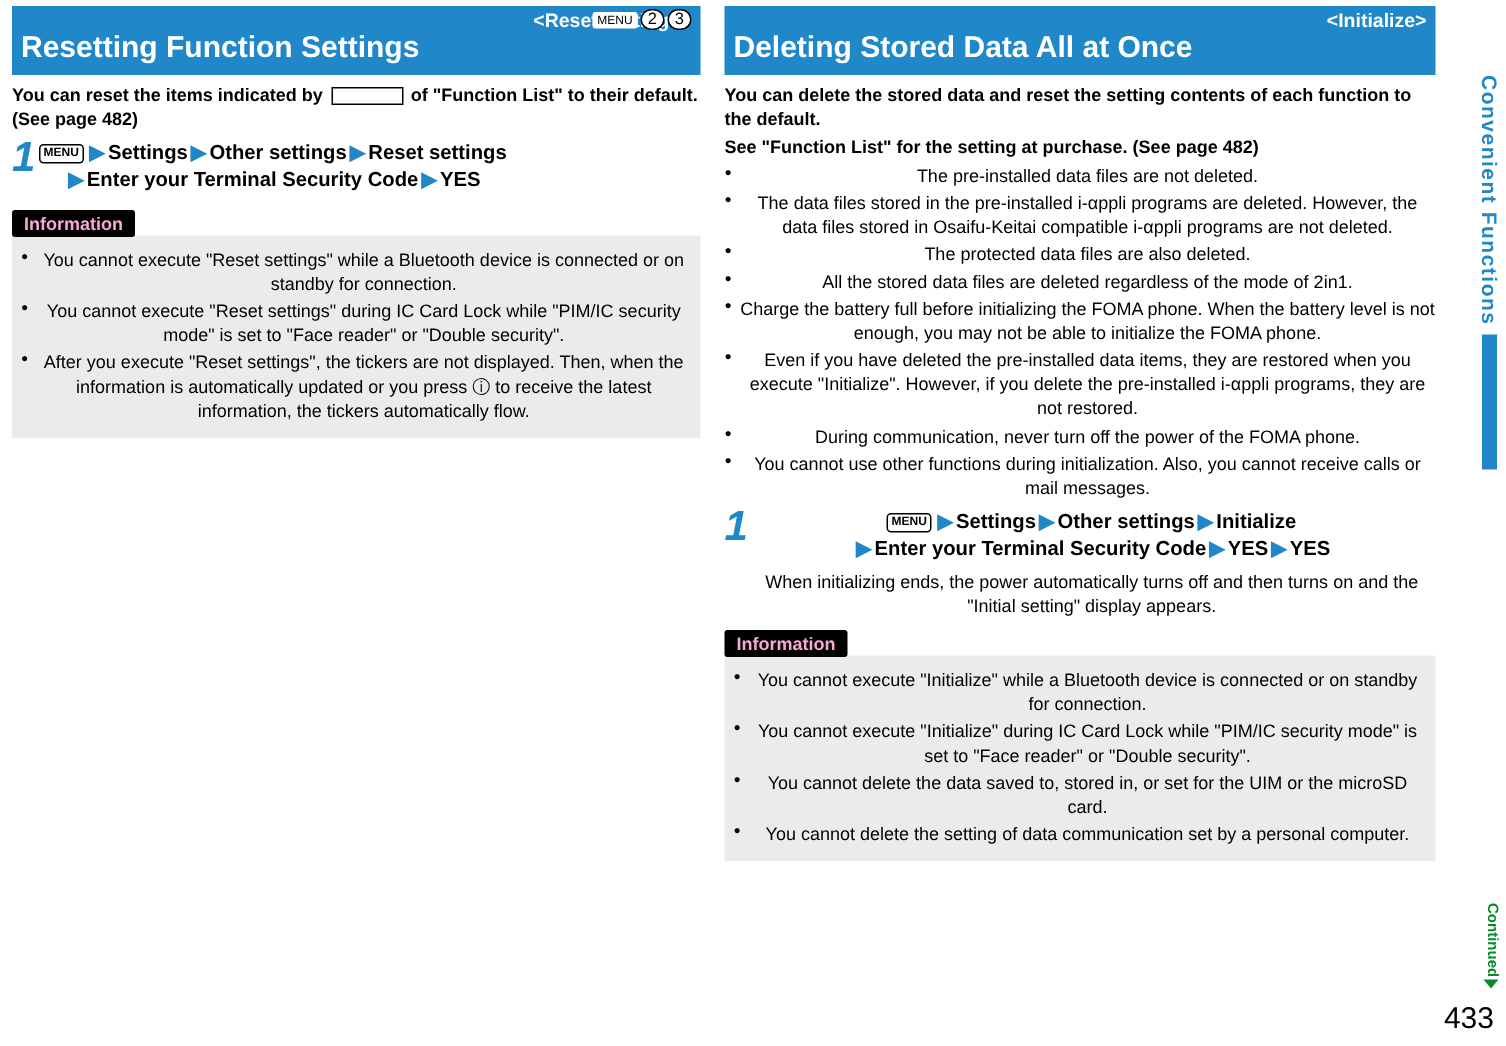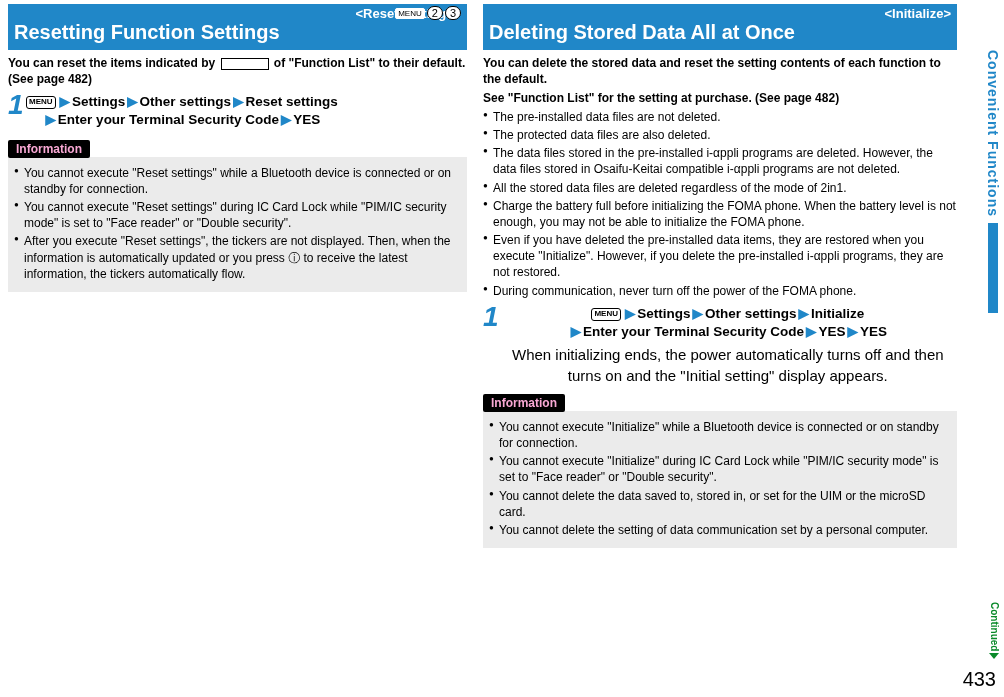--- a/index.html
+++ b/index.html
@@ -8,36 +8,36 @@
   .col{width:475px;padding:4px 8px 4px 8px;}
   .col + .col{border-left:0px solid transparent;}
   .title-band{background:#2087c8;color:#fff;padding:2px 6px 6px 6px;margin-bottom:6px;position:relative;}
   .title-band .tag{font-size:13px;font-weight:bold;text-align:right;}
   .title-band .icons{position:absolute;right:6px;top:2px;display:flex;gap:2px;align-items:center;}
   .title-band .icons .menu{font-size:8px;border:1px solid #fff;border-radius:2px;padding:0 2px;color:#000;background:#fff;}
   .title-band .icons .num{border:1px solid #000;border-radius:8px;padding:0 4px;font-size:11px;background:#fff;color:#000;min-width:16px;text-align:center;}
   .title-band .main{font-size:20px;font-weight:bold;margin-top:0;}
   .lead{font-weight:bold;margin:4px 0 2px 0;line-height:1.3;}
   .lead .box{display:inline-block;width:48px;height:12px;border:1px solid #000;vertical-align:middle;margin:0 2px;}
-  .bul{padding-left:10px;position:relative;margin:2px 0;line-height:1.35;}
+  .bul{padding-left:10px;position:relative;margin:2px 0;line-height:1.35;text-align:center;}
   .bul::before{content:"\25CF";position:absolute;left:0;top:0;font-size:8px;line-height:1.6;}
   .step{display:flex;margin:4px 0;}
   .step-num{color:#2087c8;font-size:28px;font-weight:bold;font-style:italic;line-height:1;width:18px;}
   .step-body{font-weight:bold;font-size:13.5px;line-height:1.35;padding-top:2px;text-align:center;}
   .menu-icon{display:inline-block;font-size:8px;border:1px solid #000;border-radius:3px;padding:0 2px;vertical-align:2px;margin-right:2px;}
   .arrow{color:#2087c8;font-weight:bold;padding:0 2px;}
   .info-hdr{background:#000;color:#f9a8d4;font-weight:bold;display:inline-block;padding:2px 8px;font-size:12px;border-radius:2px;}
   .info-box{background:#ebebeb;padding:6px 6px 8px 6px;margin-top:-1px;}
   .sidebar{position:absolute;right:2px;top:50px;bottom:10px;width:18px;display:flex;flex-direction:column;align-items:center;}
   .side-text{writing-mode:vertical-rl;color:#2087c8;font-weight:bold;font-size:14px;letter-spacing:1px;}
   .side-bar{width:10px;height:90px;background:#2087c8;margin-top:6px;}
   .continued{writing-mode:vertical-rl;color:#0a8a2a;font-size:10px;font-weight:bold;position:absolute;right:4px;bottom:34px;}
   .continued .tri{display:inline-block;width:0;height:0;border-top:5px solid transparent;border-bottom:5px solid transparent;border-left:6px solid #0a8a2a;transform:rotate(90deg);margin-bottom:2px;}
   .pgnum{position:absolute;right:8px;bottom:6px;font-size:20px;}
-  .step-sub{font-weight:normal;font-size:15px;margin-top:4px;line-height:1.35;}
+  .step-sub{font-weight:normal;font-size:12px;margin-top:4px;line-height:1.35;}
 </style>
 </head>
 <body>
 
 <div class="page">
 
   <div class="col">
     <div class="title-band">
       <div class="icons">
         <span class="menu">MENU</span>
@@ -75,26 +75,27 @@
   <div class="col" style="width:490px;">
     <div class="title-band">
       <div class="tag">&lt;Initialize&gt;</div>
       <div class="main">Deleting Stored Data All at Once</div>
     </div>
 
     <p class="lead">You can delete the stored data and reset the setting contents of each function to the default.</p>
     <p class="lead">See "Function List" for the setting at purchase. (See page 482)</p>
 
     <p class="bul">The pre-installed data files are not deleted.</p>
+    <p class="bul">The data files stored in the pre-installed i-αppli programs are deleted. However, the data files stored in Osaifu-Keitai compatible i-αppli programs are not deleted.</p>
     <p class="bul">The protected data files are also deleted.</p>
-    <p class="bul">The data files stored in the pre-installed i-αppli programs are deleted. However, the data files stored in Osaifu-Keitai compatible i-αppli programs are not deleted.</p>
     <p class="bul">All the stored data files are deleted regardless of the mode of 2in1.</p>
     <p class="bul">Charge the battery full before initializing the FOMA phone. When the battery level is not enough, you may not be able to initialize the FOMA phone.</p>
     <p class="bul">Even if you have deleted the pre-installed data items, they are restored when you execute "Initialize". However, if you delete the pre-installed i-αppli programs, they are not restored.</p>
     <p class="bul">During communication, never turn off the power of the FOMA phone.</p>
+    <p class="bul">You cannot use other functions during initialization. Also, you cannot receive calls or mail messages.</p>
 
     <div class="step">
       <div class="step-num">1</div>
       <div class="step-body">
         <span class="menu-icon">MENU</span><span class="arrow">▶</span><span>Settings</span><span class="arrow">▶</span><span>Other settings</span><span class="arrow">▶</span><span>Initialize</span><br>
         <span class="arrow">▶</span><span>Enter your Terminal Security Code</span><span class="arrow">▶</span><span>YES</span><span class="arrow">▶</span><span>YES</span>
         <div class="step-sub">When initializing ends, the power automatically turns off and then turns on and the "Initial setting" display appears.</div>
       </div>
     </div>
 

